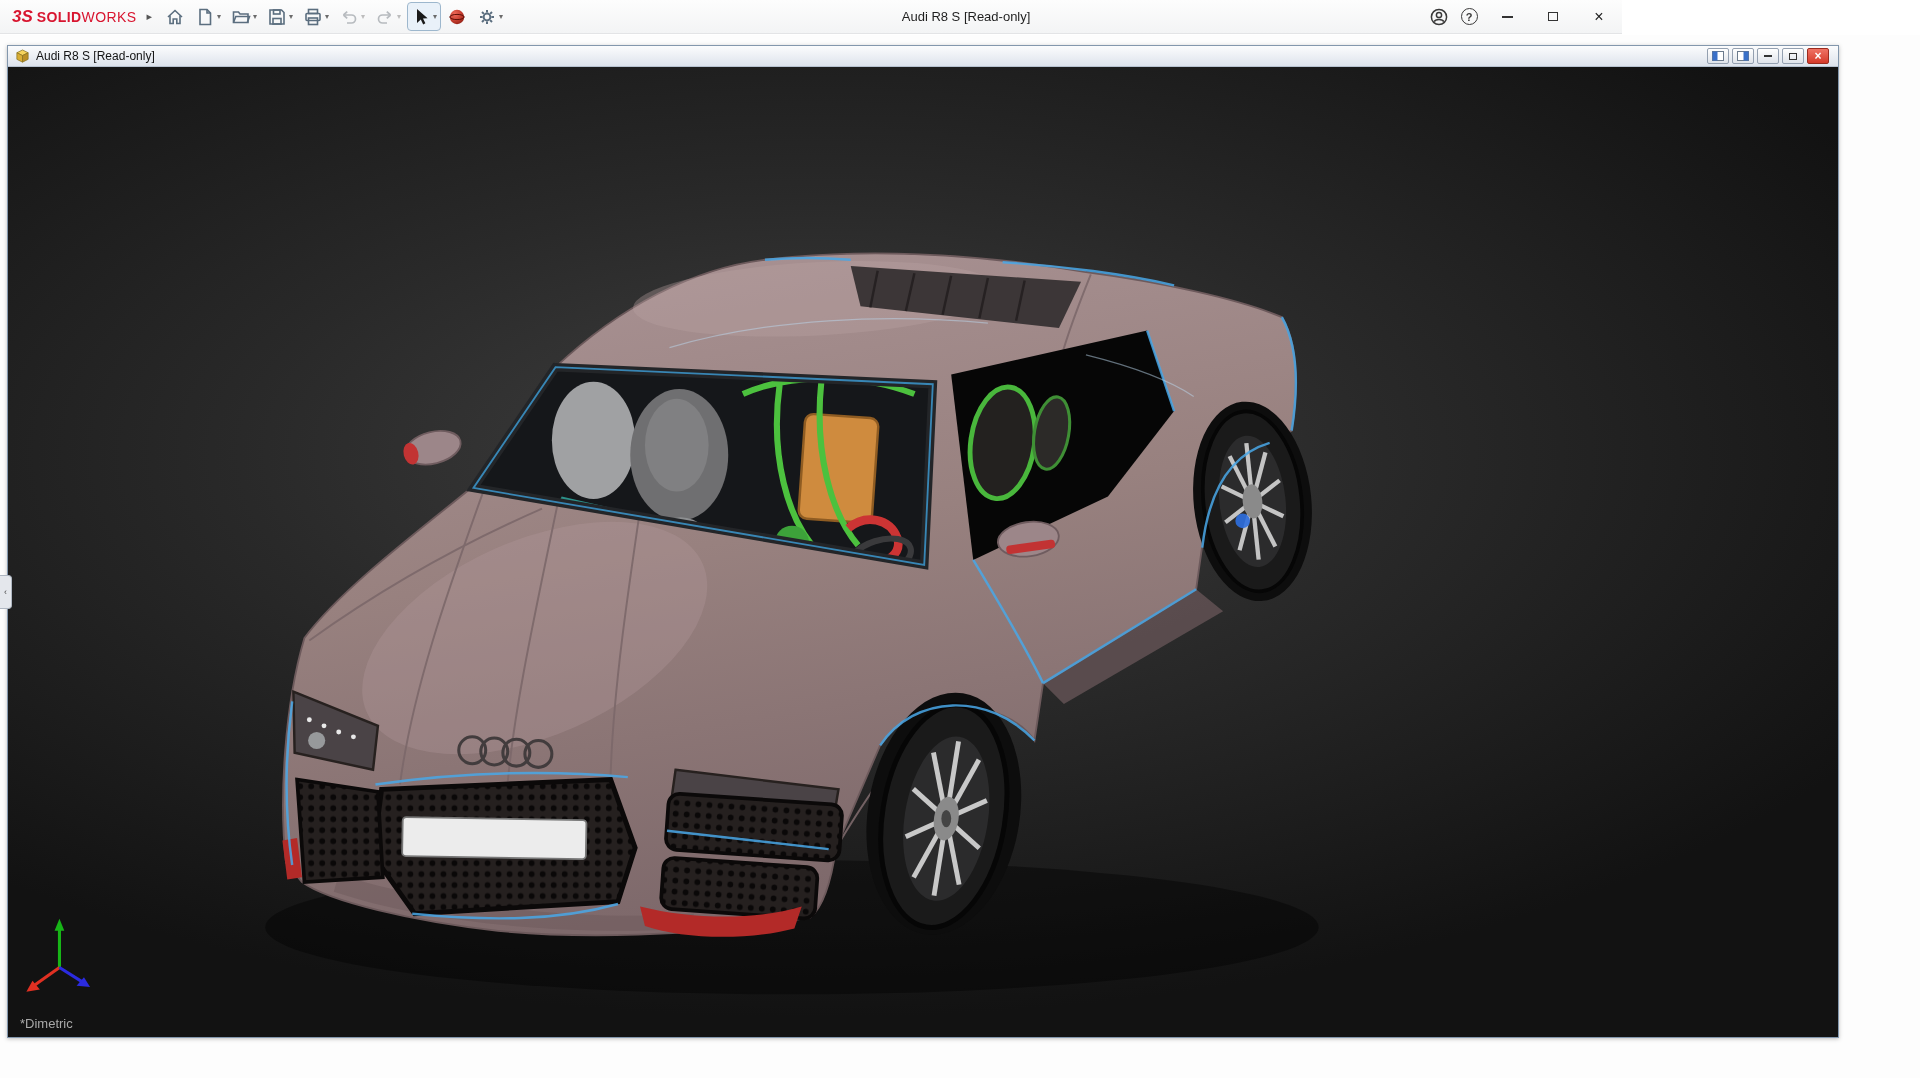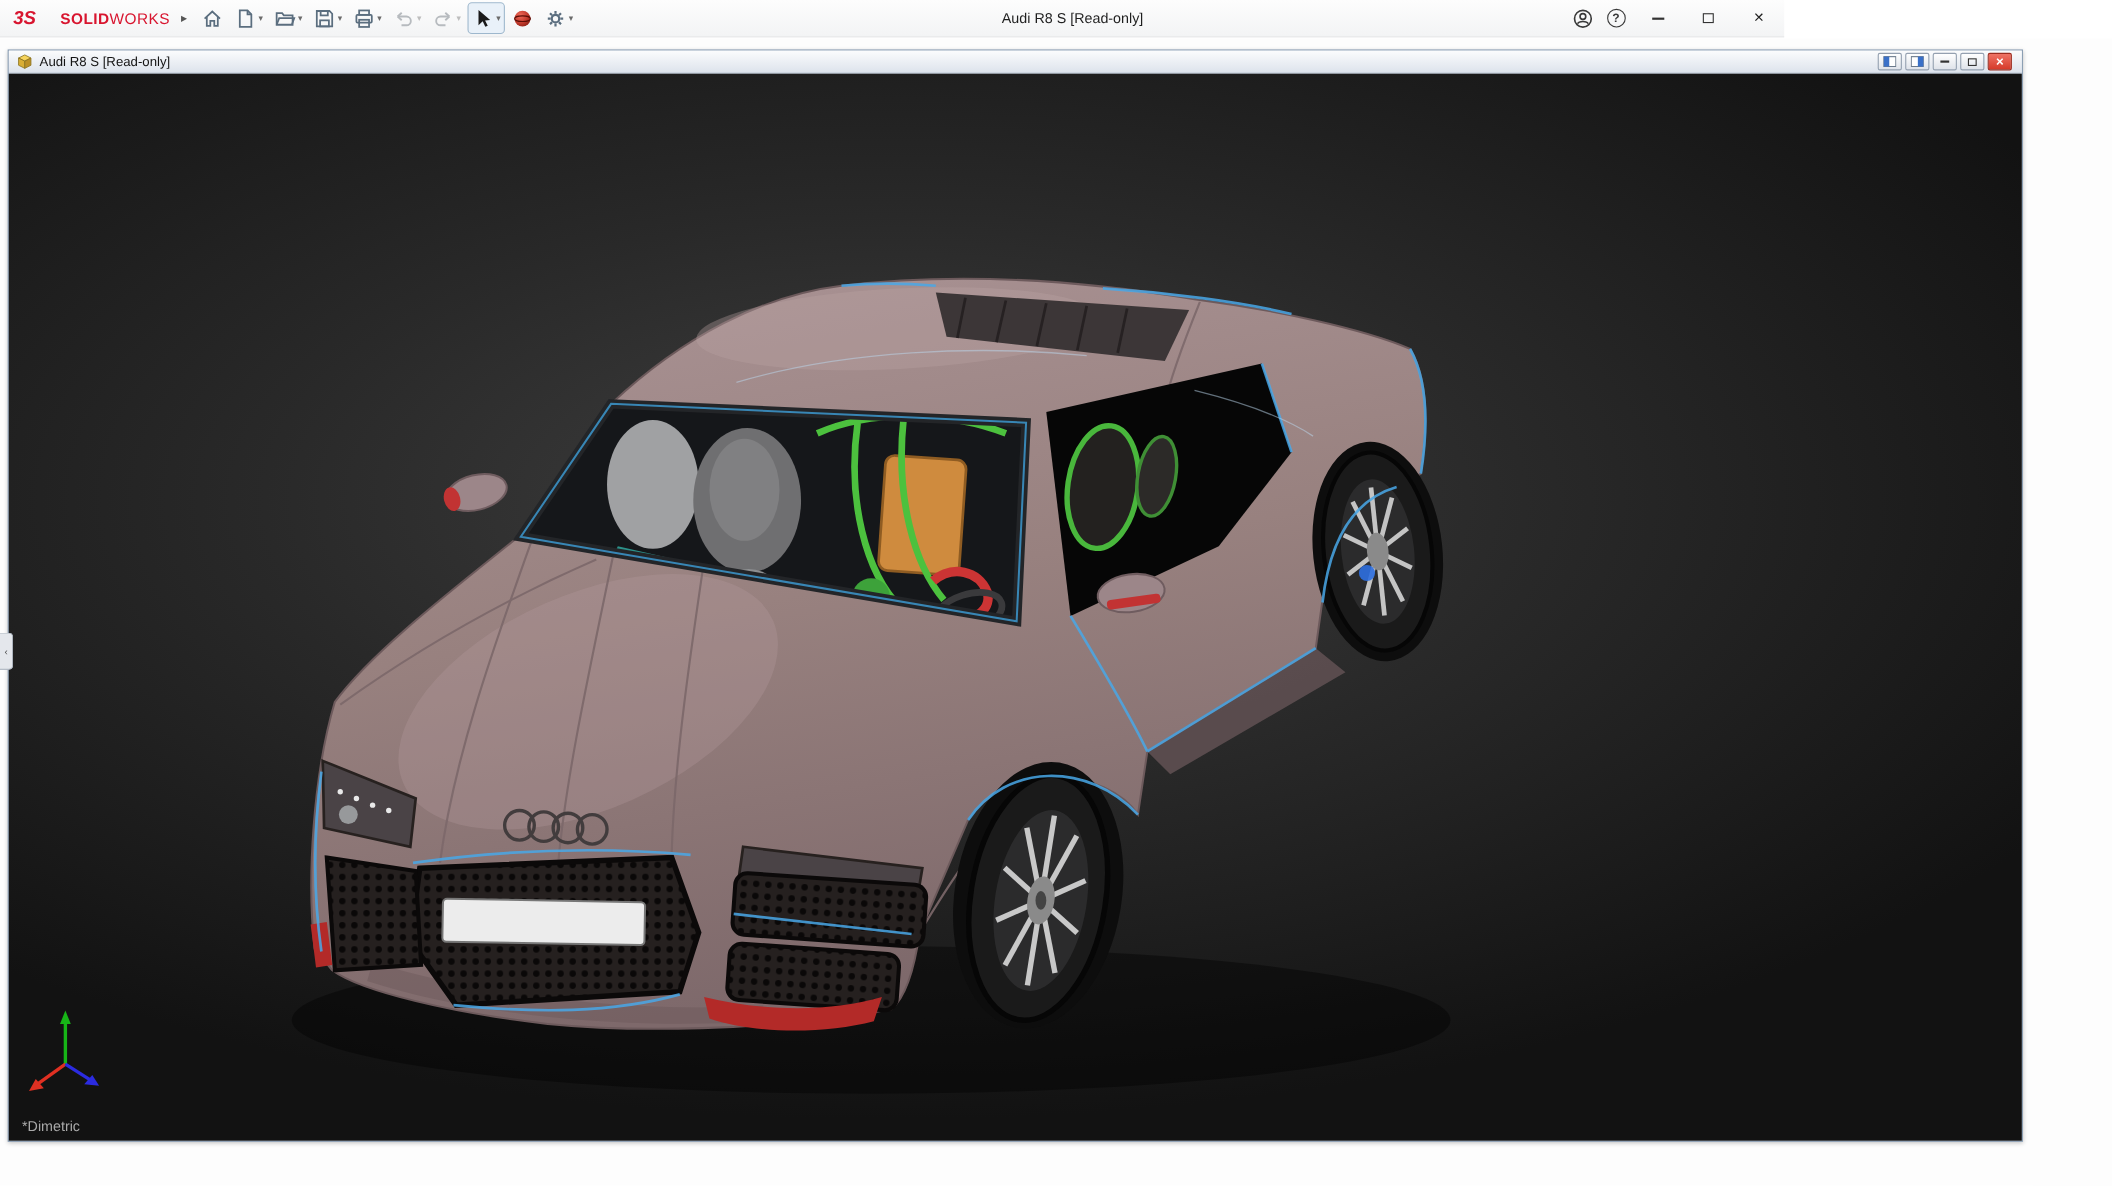--- a/index.html
+++ b/index.html
@@ -6,21 +6,21 @@
   html,body { width:1920px; height:1078px; overflow:hidden; background:#fff;
               font-family:"Liberation Sans", sans-serif; }
   .app { position:relative; width:1920px; height:1078px; background:#ffffff; }
 
   
   .titlebar { position:absolute; left:0; top:0; width:1622px; height:34px;
               background:linear-gradient(#fdfdfd,#f3f4f5); border-bottom:1px solid #e3e4e6;
               display:flex; align-items:center; }
   .logo { display:flex; align-items:baseline; padding:0 8px 0 12px; cursor:pointer; }
   .logo-mark { color:#d8152f; font-weight:bold; font-style:italic; font-size:17px; margin-right:4px; }
-  .logo-name { font-size:14px; color:#d8152f; letter-spacing:.4px;margin-left:18px; }
+  .logo-name { font-size:14px; color:#d8152f; letter-spacing:.4px; }
   .logo-name .b { font-weight:bold; }
   .flyout { font-size:11px; color:#555; padding:0 8px 0 2px; cursor:pointer; }
   .tb { display:flex; align-items:center; height:34px; }
   .tb-btn { display:flex; align-items:center; height:27px; padding:0 3px; margin:0 2px;
             border-radius:3px; cursor:pointer; }
   .tb-btn svg { width:20px; height:20px; display:block; }
   .dd { font-size:8px; color:#6b6b6b; margin-left:2px; }
   .dd.dim { color:#bdbdbd; }
   .tb-btn.active { background:#e9f1f9; outline:1px solid #9db7cd; }
   .title-center { flex:1; text-align:center; font-size:13px; color:#1f1f1f; }

